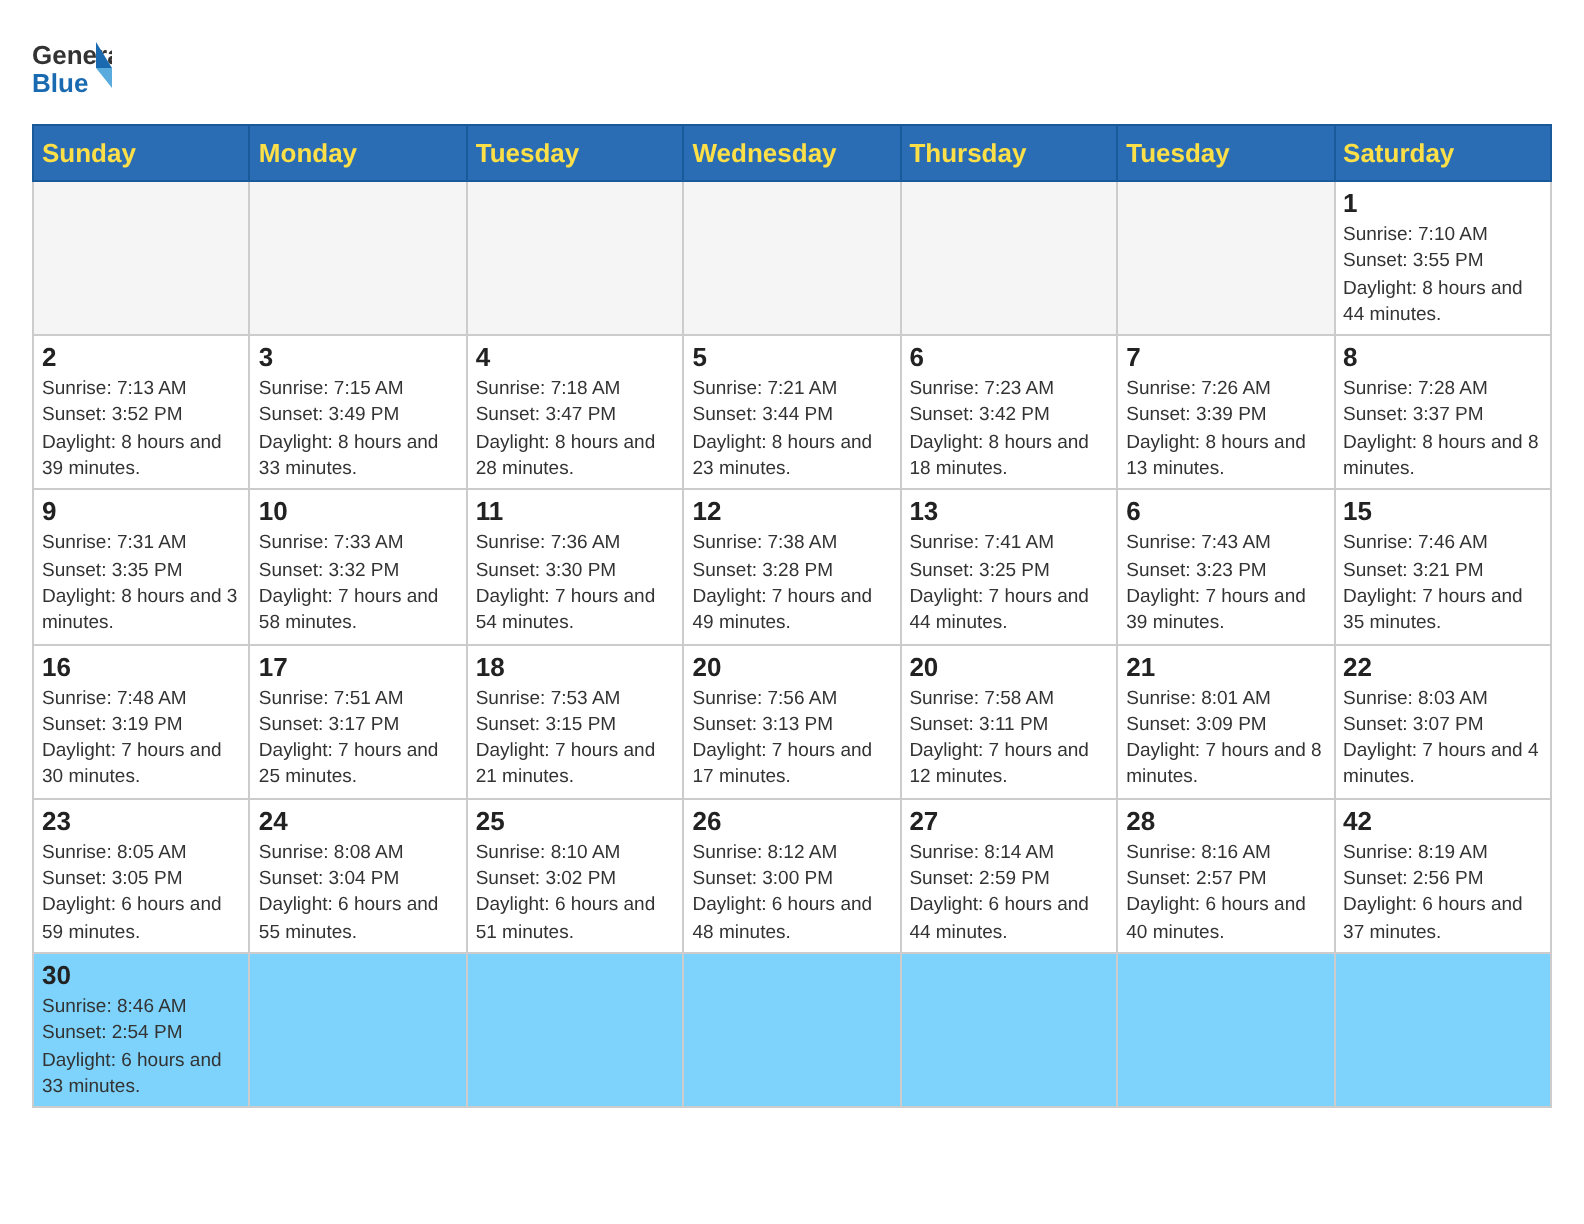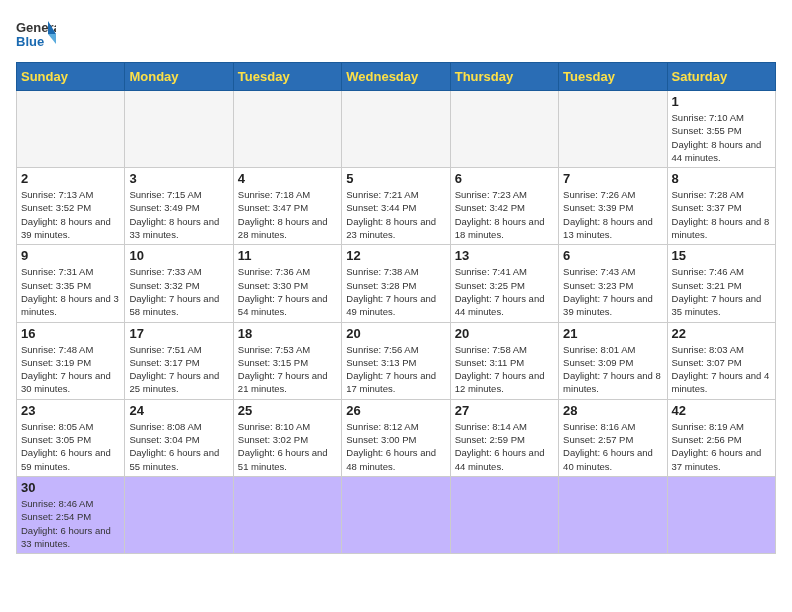--- a/index.html
+++ b/index.html
@@ -57,21 +57,21 @@
       width: calc(100% / 7);
       padding: 3px 4px;
       background: #fff;
       min-height: 70px;
       height: 70px;
     }
     .calendar td.empty {
       background: #f5f5f5;
     }
     .calendar td.last-row {
-      background: #c4b5fd;
+      background: #7dd3fc;
     }
     .day-number {
       font-size: 13px;
       font-weight: bold;
       color: #222;
       display: block;
       margin-bottom: 2px;
     }
     .day-info {
       font-size: 9.5px;

